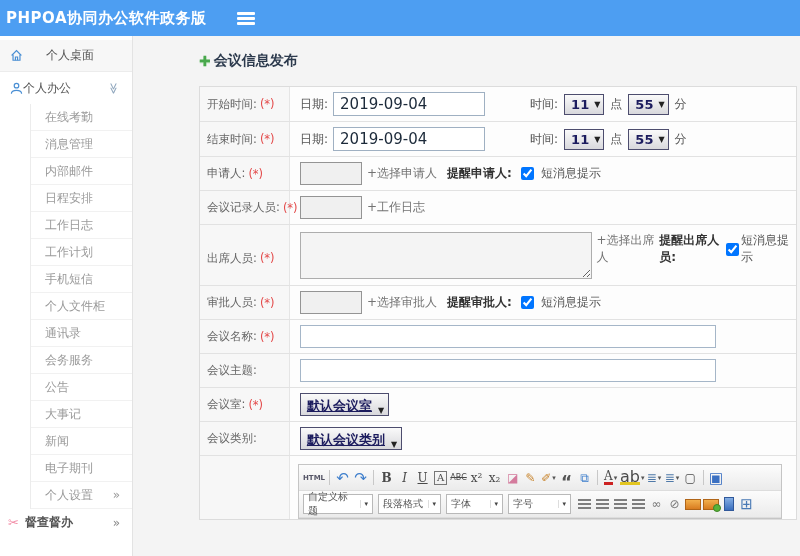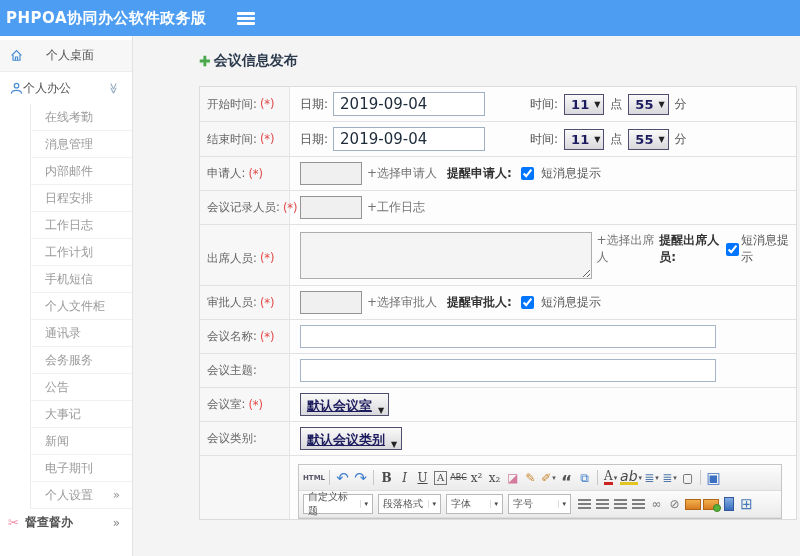--- a/index.html
+++ b/index.html
@@ -72,21 +72,21 @@
   .tb-btn.serif .glyph{font-family:"DejaVu Serif",serif}
   .tb-btn.bold{font-weight:bold}
   .tb-btn.italic{font-style:italic}
   .tb-btn.underline .glyph{text-decoration:underline}
   .tb-btn.boxed .glyph{border:1px solid #777;padding:0 2px;font-size:10px;line-height:12px}
   .tb-btn.strike .glyph{text-decoration:line-through;font-size:8px}
   .tb-btn.pink{color:#d47b9d}
   .tb-btn.orange{color:#c8842c}
   .tb-btn.quote .glyph{font-size:17px;font-weight:bold;color:#555;line-height:8px;padding-top:8px}
   .tb-btn.fontcolor .glyph{border-bottom:3px solid #cc2222;line-height:11px;font-size:12px}
-  .tb-btn.highlight .glyph{border-bottom:3px solid #e2c520;line-height:11px;font-size:14px;font-style:italic}
+  .tb-btn.highlight .glyph{border-bottom:3px solid #e2c520;line-height:11px;font-size:16px;}
   .tb-btn.listicon{color:#4f79a8}
   .tb-btn.screen{color:#3a6fc2}
   .tb-btn.grey{color:#777}
   .tb-btn.tblue{color:#4a7ab5}
   .tb-select{display:inline-flex;align-items:center;justify-content:space-between;border:1px solid #b9b9b9;background:#fff;height:20px;padding:0 4px;font-size:10px;color:#555;margin-right:4px;flex:none;cursor:pointer}
   .tb-select .arr{font-size:7px;color:#444;border-left:1px solid #ddd;padding-left:3px;margin-left:4px}
   .tb-select:nth-of-type(1){width:70px}
   .tb-select:nth-of-type(2){width:63px}
   .tb-select:nth-of-type(3){width:57px}
   .tb-select:nth-of-type(4){width:63px}

